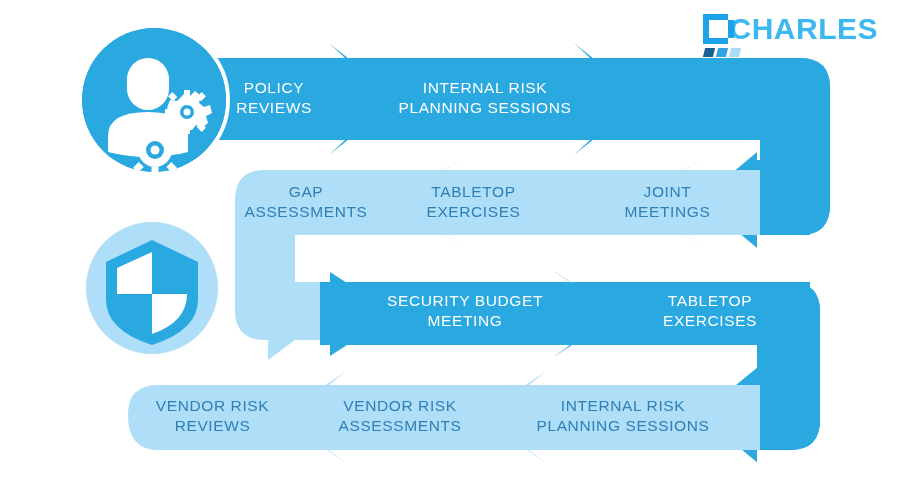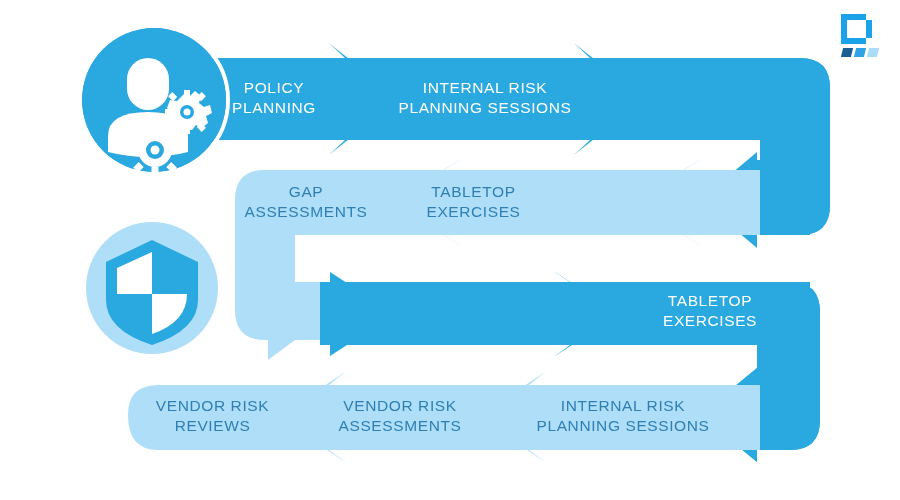--- a/index.html
+++ b/index.html
@@ -184,42 +184,47 @@
     <g>
       <circle cx="152" cy="288" r="66" fill="#aedef8"></circle>
       <path fill="#2aa8e0" d="M 152,240 L 198,262 L 198,300 Q 198,330 152,345 Q 106,330 106,300
            L 106,262 Z"></path>
       <path fill="#ffffff" d="M 152,252 L 152,294 L 117,294 L 117,268 Z"></path>
       <path fill="#ffffff" d="M 152,294 L 187,294 Q 187,322 152,334 Z"></path>
     </g>
   </svg>
 
   <div class="lbl dark-on" style="left:214px;top:78px;width:120px;">POLICY
-PLANNING</div>
+REVIEWS</div>
   <div class="lbl dark-on" style="left:390px;top:78px;width:190px;">INTERNAL RISK
 PLANNING SESSIONS</div>
 
   <div class="lbl light-on" style="left:236px;top:182px;width:140px;text-align:center;">GAP
 ASSESSMENTS</div>
   <div class="lbl light-on" style="left:406px;top:182px;width:135px;">TABLETOP
 EXERCISES</div>
-
+  <div class="lbl light-on" style="left:600px;top:182px;width:135px;">JOINT
+MEETINGS</div>
+
+  <div class="lbl dark-on" style="left:370px;top:291px;width:190px;">SECURITY BUDGET
+MEETING</div>
   <div class="lbl dark-on" style="left:620px;top:291px;width:180px;">TABLETOP
 EXERCISES</div>
 
   <div class="lbl light-on" style="left:140px;top:396px;width:145px;">VENDOR RISK
 REVIEWS</div>
   <div class="lbl light-on" style="left:320px;top:396px;width:160px;">VENDOR RISK
 ASSESSMENTS</div>
   <div class="lbl light-on" style="left:528px;top:396px;width:190px;">INTERNAL RISK
 PLANNING SESSIONS</div>
 
   <div id="logo">
     <div id="logo-row">
       <span id="logo-c"></span>
+      <span id="logo-word">CHARLES</span>
     </div>
     <div id="logo-squares">
       <span class="sq" style="background:#1a5e96;"></span>
       <span class="sq" style="background:#2fa3e3;"></span>
       <span class="sq" style="background:#a9dcf7;"></span>
     </div>
   </div>
 
 </div>
 

